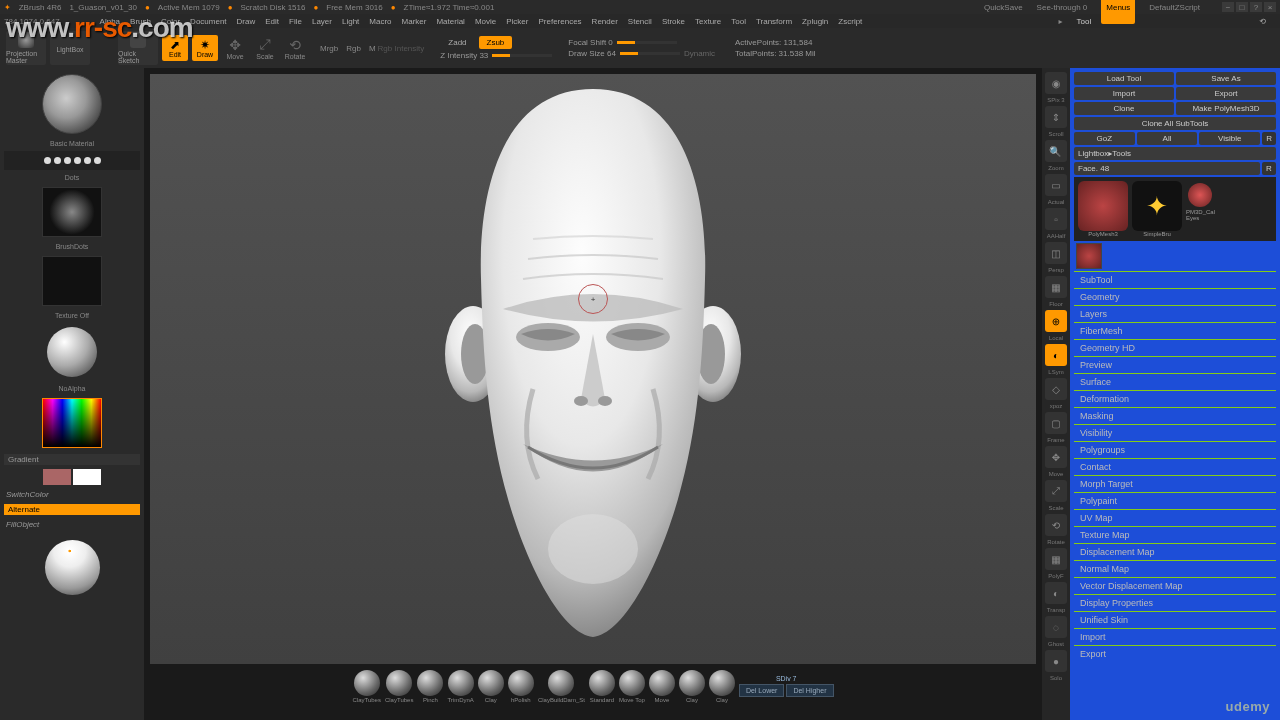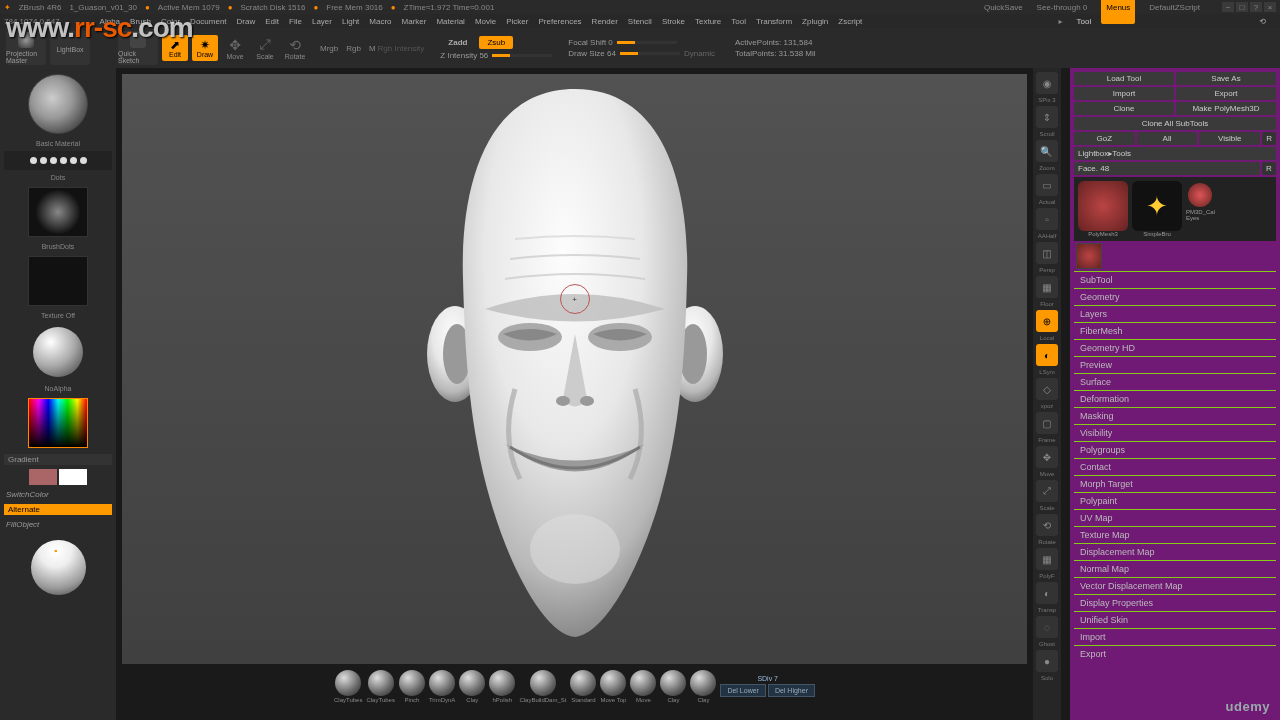--- a/index.html
+++ b/index.html
@@ -25,27 +25,27 @@
 .orange-btn { width: 26px; height: 26px; background: #f90; display: flex; flex-direction: column; align-items: center; justify-content: center; font-size: 7px; color: #000; border-radius: 2px; }
 .orange-btn .sym { font-size: 12px; line-height: 1; }
 .tb-item { width: 26px; height: 30px; display: flex; flex-direction: column; align-items: center; justify-content: center; font-size: 7px; color: #888; }
 .tb-item .sym { font-size: 14px; color: #666; }
 .tb-text { display: flex; gap: 2px; margin-left: 8px; }
 .tb-text span { color: #888; cursor: pointer; }
 .slider-group { display: flex; flex-direction: column; gap: 2px; margin-left: 12px; min-width: 100px; }
 .slider-row { display: flex; align-items: center; gap: 4px; font-size: 8px; }
 .slider-row .indicator { width: 60px; height: 3px; background: #333; position: relative; }
 .slider-row .indicator::after { content: ''; position: absolute; left: 0; width: 30%; height: 100%; background: #f90; }
-.zadd-btn { padding: 2px 8px; color: #aaa; font-weight: bold; }
+.zadd-btn { padding: 2px 8px; color: #aaa; }
 .zsub-btn { background: #f90; color: #000; padding: 2px 8px; border-radius: 2px; }
 .stats { margin-left: 16px; display: flex; flex-direction: column; gap: 2px; font-size: 8px; color: #999; }
 
 .main { display: flex; height: calc(720px - 68px); }
 
-.left-panel { width: 116px; background: #2a2a2a; padding: 4px; display: flex; flex-direction: column; gap: 4px; }
+.left-panel { width: 144px; background: #2a2a2a; padding: 4px; display: flex; flex-direction: column; gap: 4px; }
 .lp-swatch { width: 60px; height: 60px; background: radial-gradient(circle at 40% 40%, #ccc, #555 70%, #222); border-radius: 50%; margin: 2px auto; border: 1px solid #444; }
 .lp-label { font-size: 7px; text-align: center; color: #888; }
 .lp-row-dots { display: flex; justify-content: center; gap: 3px; padding: 6px; background: #222; }
 .lp-row-dots span { width: 7px; height: 7px; background: #ddd; border-radius: 50%; }
 .lp-box { width: 60px; height: 50px; background: #111; margin: 2px auto; border: 1px solid #333; }
 .lp-flare { background: radial-gradient(circle, #888, #111 60%); }
 .lp-sphere { width: 50px; height: 50px; background: radial-gradient(circle at 35% 30%, #fff, #aaa 50%, #333); border-radius: 50%; margin: 4px auto; }
 .color-picker { width: 60px; height: 50px; margin: 2px auto; background: linear-gradient(to right, #f00, #f0f, #00f, #0ff, #0f0, #ff0, #f00); position: relative; border: 1px solid #f80; }
 .color-picker::after { content: ''; position: absolute; inset: 0; background: linear-gradient(to bottom, transparent, #000); }
 .grad-label { background: #333; padding: 1px 4px; font-size: 8px; }
@@ -66,21 +66,21 @@
 .brush-ball .ball { width: 26px; height: 26px; background: radial-gradient(circle at 35% 30%, #ddd, #666 60%, #222); border-radius: 50%; }
 .brush-ball .name { font-size: 6px; color: #888; margin-top: 1px; }
 .del-btns { display: flex; gap: 2px; }
 .del-btns div { background: #234; border: 1px solid #456; padding: 2px 6px; font-size: 7px; color: #9ab; }
 
 .side-icons { width: 28px; background: #262626; display: flex; flex-direction: column; align-items: center; gap: 3px; padding: 4px 0; }
 .si { width: 22px; height: 22px; background: #333; border-radius: 3px; display: flex; align-items: center; justify-content: center; font-size: 10px; color: #888; }
 .si.active { background: #f90; color: #000; }
 .si-lbl { font-size: 6px; color: #777; text-align: center; }
 
-.right-panel { width: 210px; background: #701a75; padding: 4px; overflow: hidden; margin-left: 9px; }
+.right-panel { width: 210px; background: #1d4ed8; padding: 4px; overflow: hidden; }
 .rp-btns { display: flex; flex-wrap: wrap; gap: 2px; margin-bottom: 2px; }
 .rp-btn { background: #3a3a3a; padding: 2px 4px; font-size: 8px; color: #ccc; border-radius: 2px; flex: 1; min-width: 45px; text-align: center; cursor: pointer; }
 .rp-btn.r { flex: 0; min-width: 14px; background: #333; }
 .tool-preview { display: flex; gap: 4px; padding: 4px; background: #222; }
 .tool-thumb { width: 50px; height: 50px; background: radial-gradient(circle, #b44, #622); border-radius: 6px; display: flex; align-items: center; justify-content: center; }
 .tool-thumb.star { background: #111; }
 .mini-thumb { width: 26px; height: 26px; background: radial-gradient(circle, #b44, #622); margin: 2px; border: 1px solid #444; }
 .rp-section { padding: 3px 6px; font-size: 9px; color: #bbb; cursor: pointer; border-top: 1px solid #84cc16; }
 
 .watermark { position: absolute; top: 12px; left: 6px; font-size: 28px; font-weight: 700; color: rgba(255,255,255,0.75); letter-spacing: -1px; z-index: 999; text-shadow: 1px 1px 2px #000; }
@@ -192,21 +192,21 @@
       <span>M</span>
     </div>
     <span style="color:#555">Rgb Intensity</span>
   </div>
   <div class="slider-group">
     <div class="slider-row">
       <span class="zadd-btn">Zadd</span>
       <span class="zsub-btn">Zsub</span>
     </div>
     <div class="slider-row">
-      <span>Z Intensity 56</span>
+      <span>Z Intensity 33</span>
       <div class="indicator"></div>
     </div>
   </div>
   <div class="slider-group">
     <div class="slider-row">
         <span>Focal Shift 0</span>
         <div class="indicator"></div>
       </div>
     <div class="slider-row">
         <span>Draw Size 64</span>

